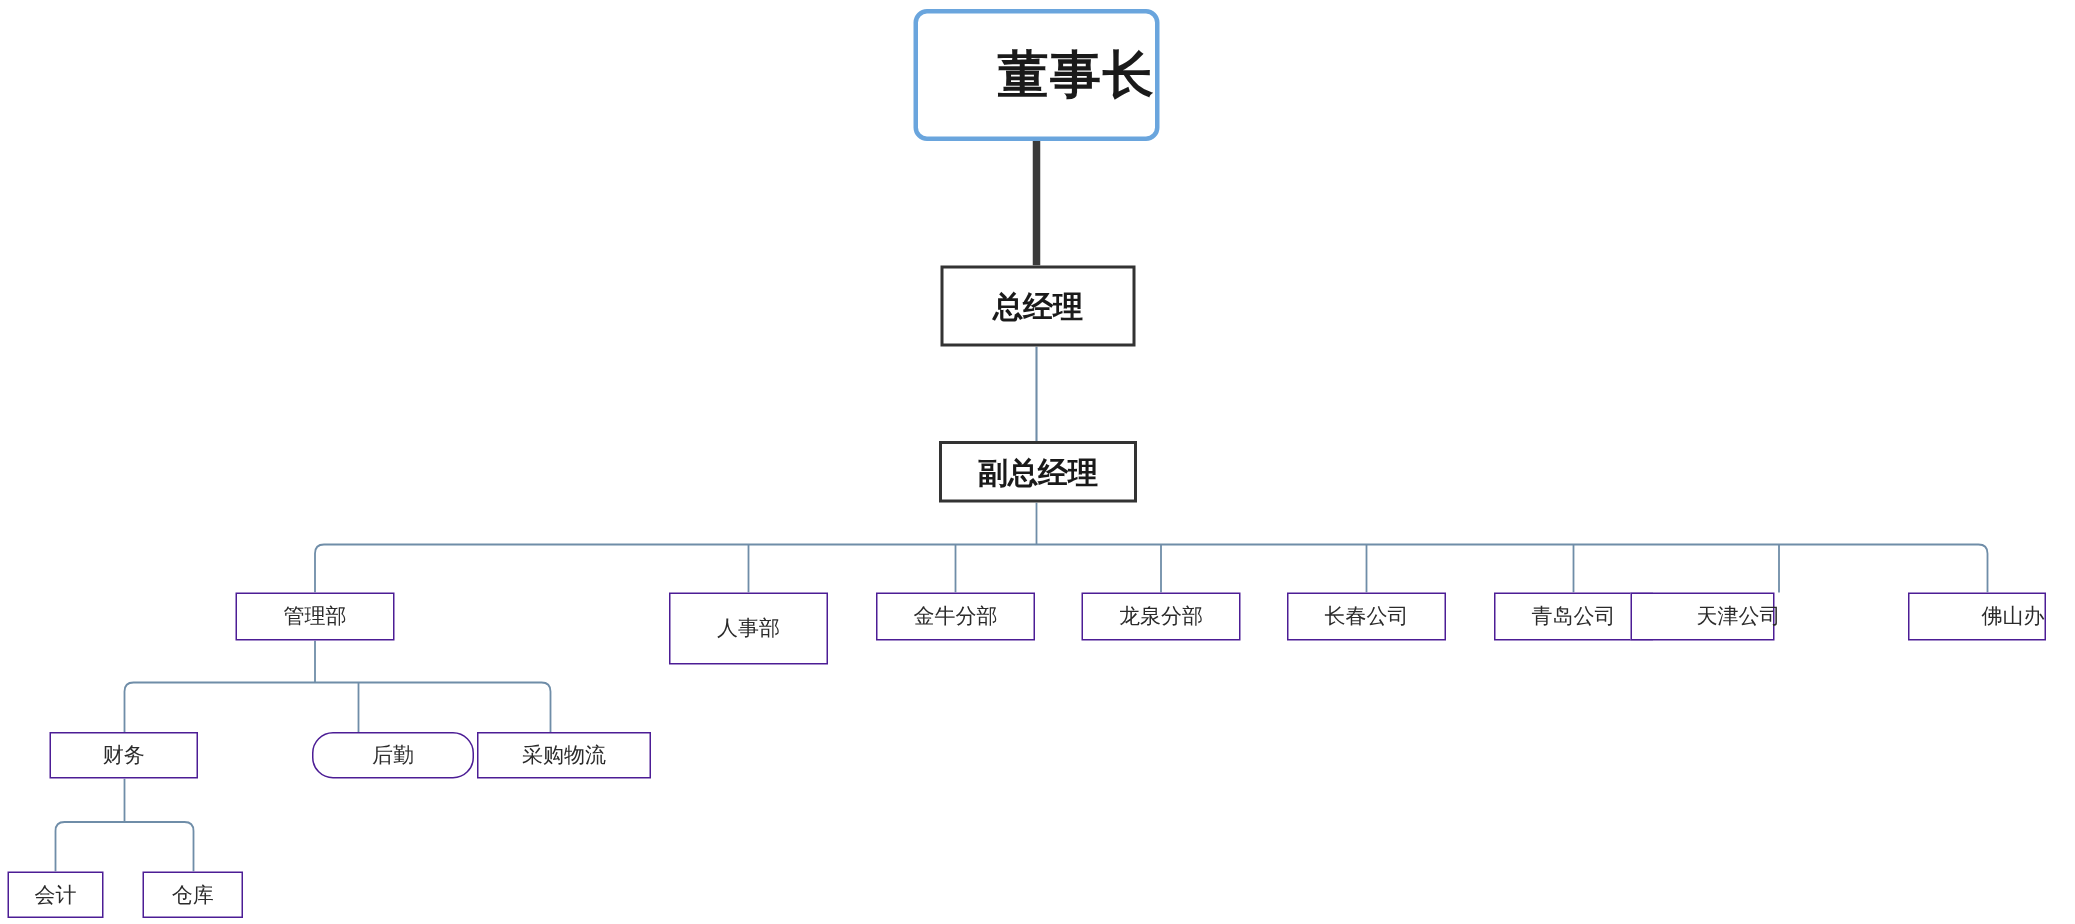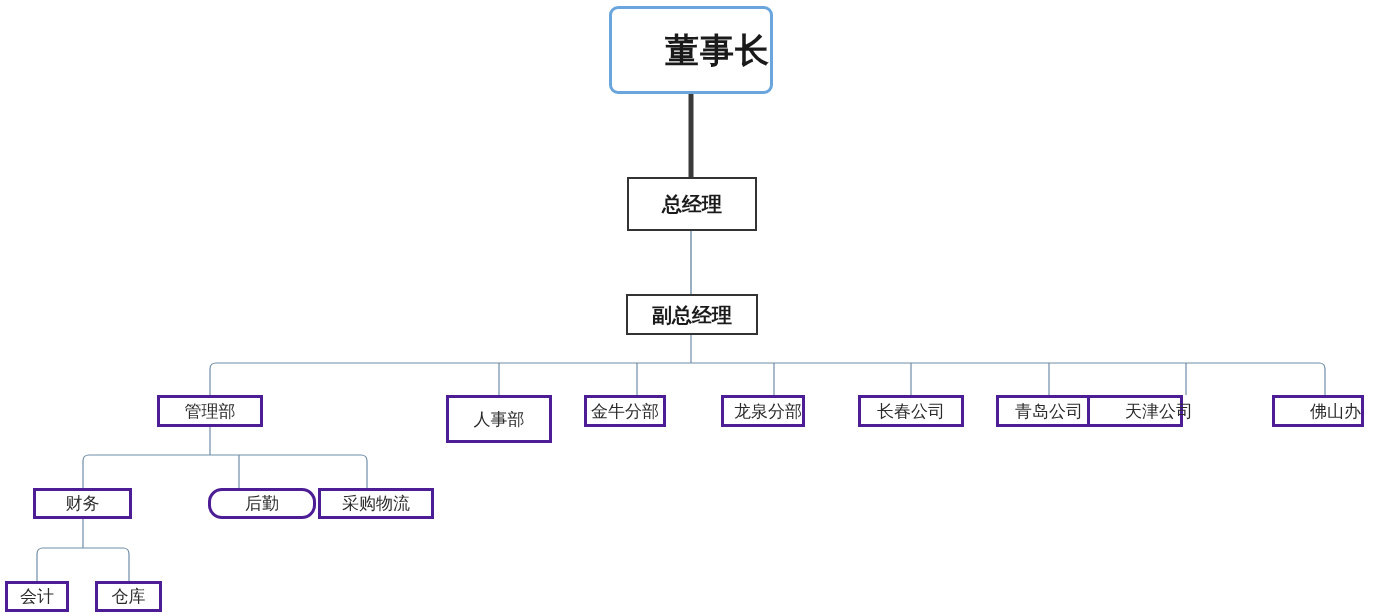--- a/index.html
+++ b/index.html
@@ -44,22 +44,22 @@
     letter-spacing: 1px;
   }
   
   .node.exec {
     border: 2px solid #333333;
     font-size: 20px;
     font-weight: bold;
   }
   
   .node.dept {
-    border: 3px solid #4c1d95;
-    font-size: 17px;
+    border: 1px solid #4c1d95;
+    font-size: 14px;
     font-weight: normal;
     color: #2b2b2b;
   }
 </style>
 </head>
 <body>
 
 <div id="canvas">
 
   <svg id="connectors" viewBox="0 0 1383 616" xmlns="http://www.w3.org/2000/svg">
@@ -101,24 +101,24 @@
   <div class="node exec" style="left:626px; top:294px; width:132px; height:41px;">
     <span>副总经理</span>
   </div>
 
   <div class="node dept" style="left:157px; top:395px; width:106px; height:32px;">
     <span>管理部</span>
   </div>
   <div class="node dept" style="left:446px; top:395px; width:106px; height:48px;">
     <span>人事部</span>
   </div>
-  <div class="node dept" style="left:584px; top:395px; width:82px; height:32px;">
+  <div class="node dept" style="left:584px; top:395px; width:106px; height:32px;">
     <span>金牛分部</span>
   </div>
-  <div class="node dept" style="left:721px; top:395px; width:84px; height:32px;justify-content:flex-end;">
+  <div class="node dept" style="left:721px; top:395px; width:106px; height:32px;">
     <span>龙泉分部</span>
   </div>
   <div class="node dept" style="left:858px; top:395px; width:106px; height:32px;">
     <span>长春公司</span>
   </div>
   <div class="node dept" style="left:996px; top:395px; width:106px; height:32px;">
     <span>青岛公司</span>
   </div>
   <div class="node dept" style="left:1087px; top:395px; width:96px; height:32px;padding-left:48px;">
     <span>天津公司</span>

